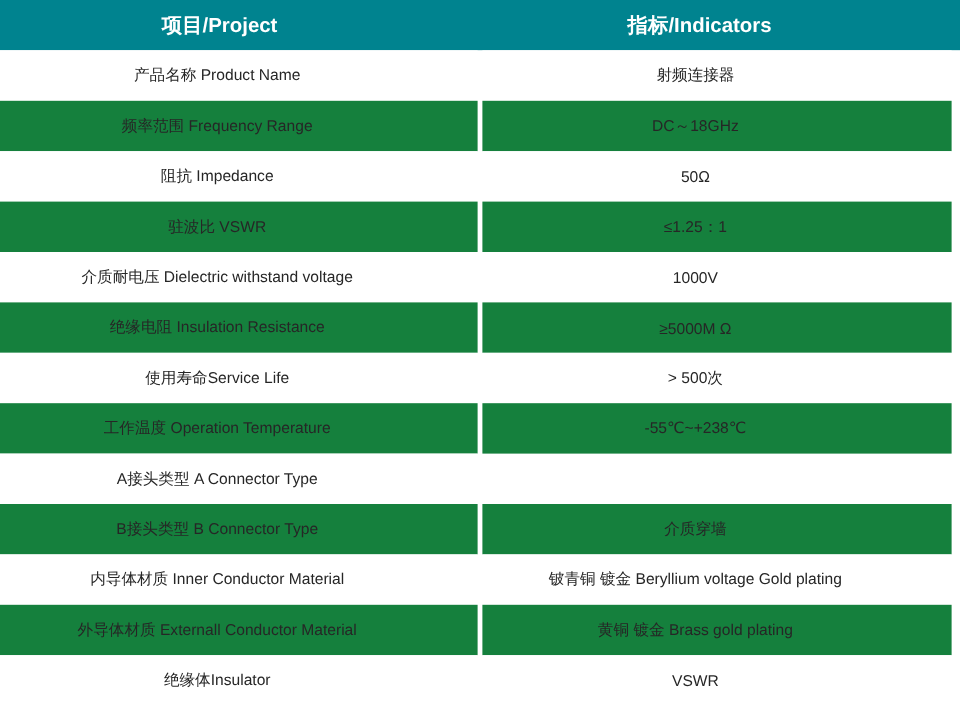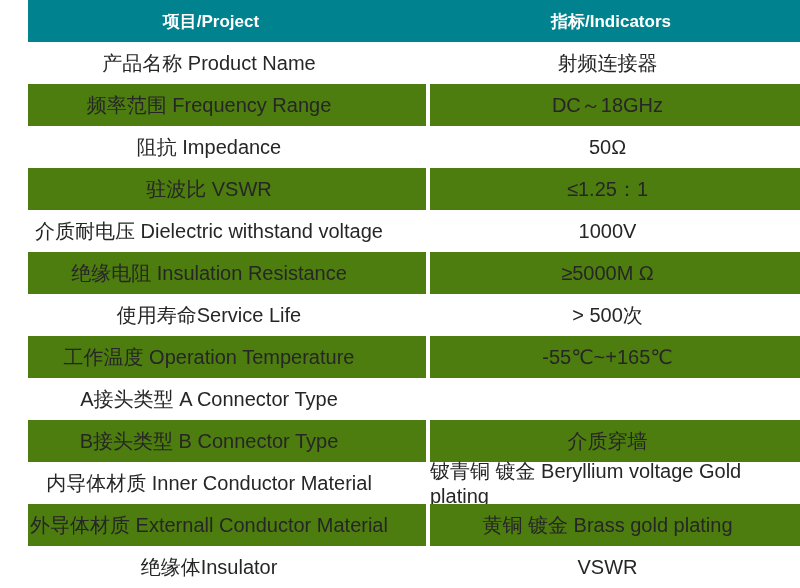--- a/index.html
+++ b/index.html
@@ -7,21 +7,20 @@
     padding: 0;
     width: 800px;
     height: 588px;
     background: #ffffff;
     font-family: "Liberation Sans", "DejaVu Sans", sans-serif;
     overflow: hidden;
   }
   .spec-table {
     width: 712px;
     height: 588px;
-    margin-left: 28px;
   }
   .hdr-row {
     display: flex;
     width: 800px;
     height: 42px;
     background: #00838F;
     color: #ffffff;
     font-size: 17px;
     font-weight: bold;
   }
@@ -32,41 +31,41 @@
     box-sizing: border-box;
     padding-right: 36px;
   }
   .hdr-cell.c1 { width: 402px; }
   .hdr-cell.c2 { width: 398px; text-align: right; }
   .data-row {
     display: flex;
     width: 800px;
     height: 42px;
     background: #ffffff;
-    font-size: 20px;
+    font-size: 13px;
     color: #262626;
   }
   .cell {
     display: flex;
     align-items: center;
     justify-content: center;
     box-sizing: border-box;
     padding-right: 36px;
     background: #ffffff;
   }
   .cell.c1 {
     width: 398px;
     margin-right: 4px;
   }
   .cell.c2 {
     width: 391px;
     margin-right: 7px;
   }
   .data-row.alt .cell {
-    background: #4d7c0f;
+    background: #15803d;
   }
 </style>
 </head>
 <body>
 
 <div class="spec-table">
 
   <div class="hdr-row">
     <div class="hdr-cell c1">项目/Project</div>
     <div class="hdr-cell c2">指标/Indicators</div>
@@ -102,21 +101,21 @@
     <div class="cell c2">≥5000M Ω</div>
   </div>
 
   <div class="data-row">
     <div class="cell c1">使用寿命Service Life</div>
     <div class="cell c2">&gt; 500次</div>
   </div>
 
   <div class="data-row alt">
     <div class="cell c1">工作温度 Operation Temperature</div>
-    <div class="cell c2">-55℃~+165℃</div>
+    <div class="cell c2">-55℃~+238℃</div>
   </div>
 
   <div class="data-row">
     <div class="cell c1">A接头类型 A Connector Type</div>
   </div>
 
   <div class="data-row alt">
     <div class="cell c1">B接头类型 B Connector Type</div>
     <div class="cell c2">介质穿墙</div>
   </div>

